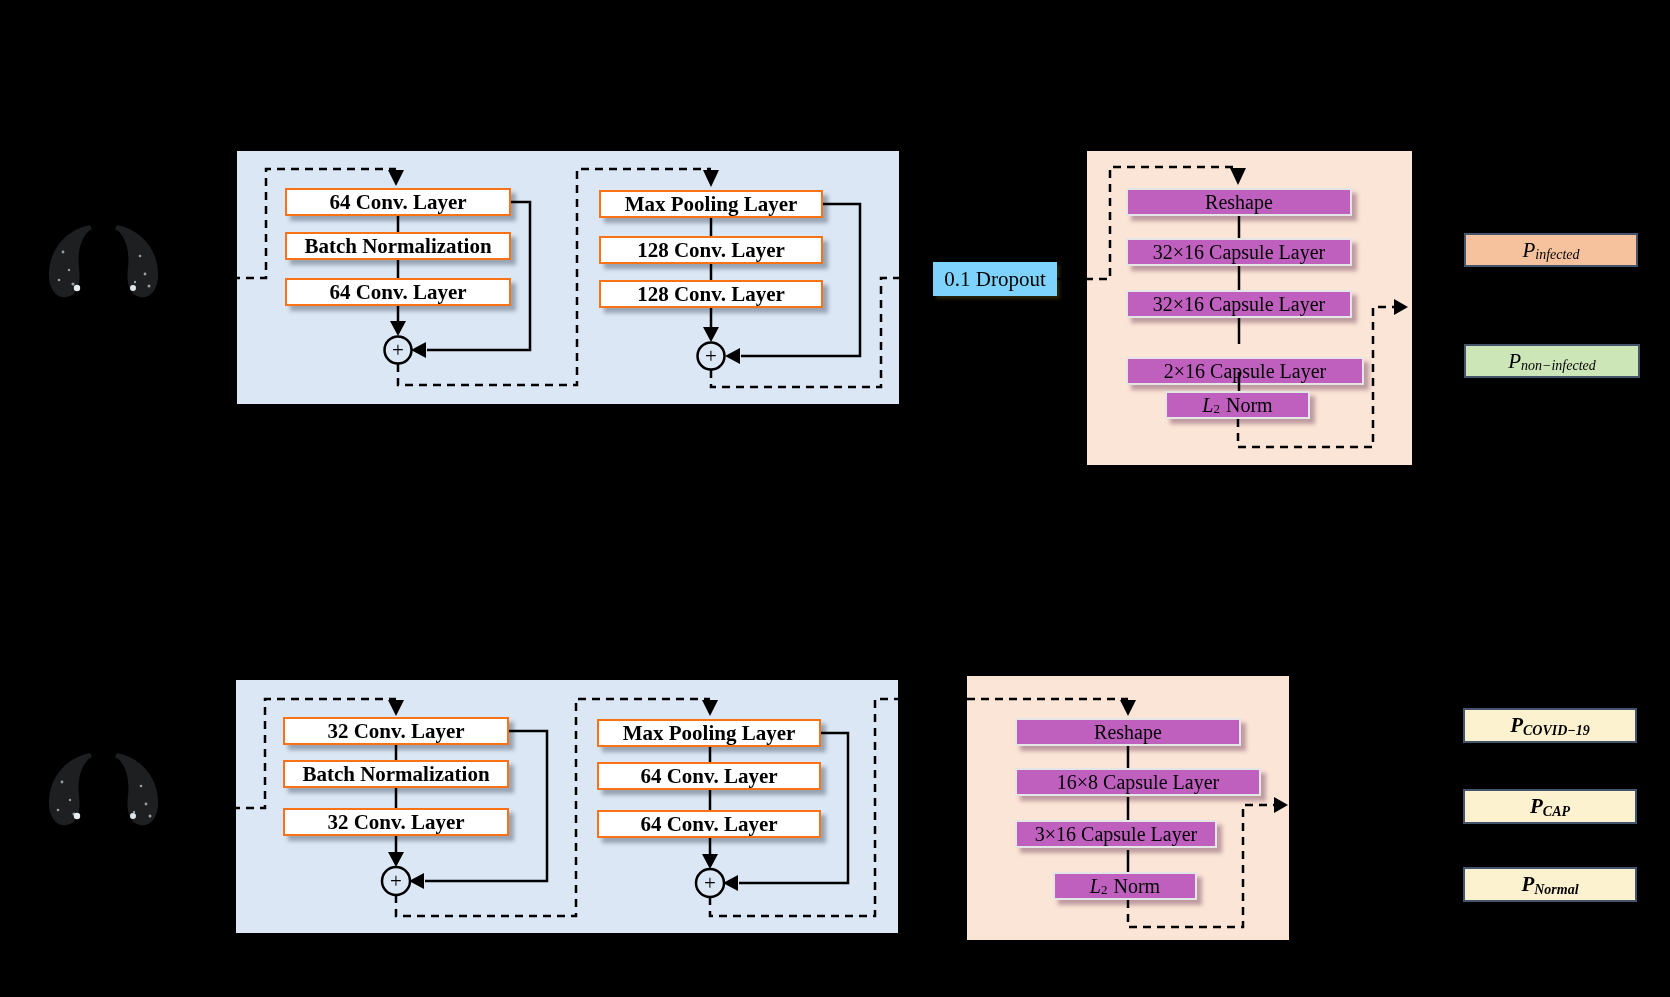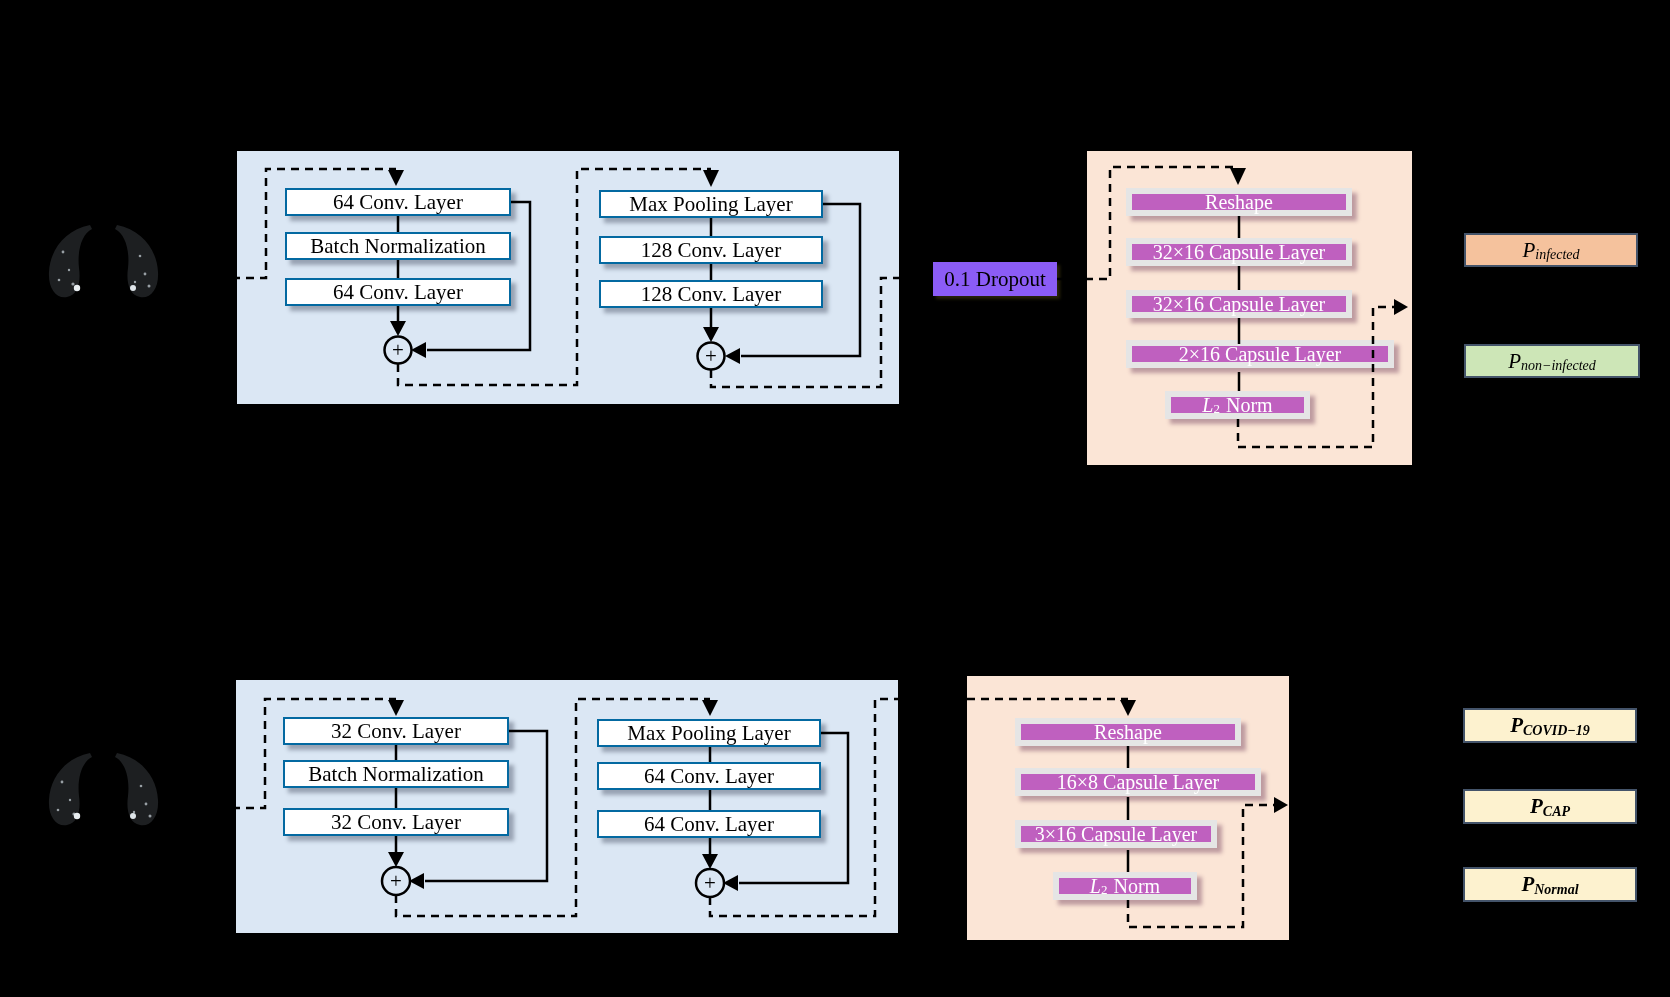--- a/index.html
+++ b/index.html
@@ -3,25 +3,25 @@
 <meta charset="utf-8">
 <style>
   html,body{margin:0;padding:0;background:#000;}
   #canvas{position:relative;width:1670px;height:997px;background:#000;overflow:hidden;
           font-family:"Liberation Serif",serif;}
   .panel{position:absolute;}
   .panel.blue{background:#dbe7f4;}
   .panel.peach{background:#fbe5d6;}
   .node{position:absolute;box-sizing:border-box;display:flex;align-items:center;justify-content:center;
         white-space:nowrap;line-height:1;}
-  .wbox{background:#ffffff;border:2px solid #0369a1;color:#000;font-size:21px;
-        box-shadow:5px 5px 4px rgba(70,80,100,.45);}
-  .pbox{background:#bf60bf;border:6px solid #e5e5e5;color:#ffffff;font-size:20px;
+  .wbox{background:#ffffff;border:2px solid #f97316;color:#000;font-size:21px;
+        box-shadow:5px 5px 4px rgba(70,80,100,.45);font-weight:bold;}
+  .pbox{background:#bf60bf;border:2px solid #e5e5e5;color:#000000;font-size:20px;
         box-shadow:5px 5px 4px rgba(100,45,80,.40);}
-  .dropoutbox{background:#8b5cf6;color:#000;font-size:21px;box-shadow:3px 3px 3px rgba(80,70,20,.5);}
+  .dropoutbox{background:#7dd3fc;color:#000;font-size:21px;box-shadow:3px 3px 3px rgba(80,70,20,.5);}
   .outbox{border:2px solid #44546a;color:#000;font-size:21px;font-style:italic;}
   .outbox.salmon{background:#f5c29d;}
   .outbox.green{background:#cde6b7;}
   .outbox.cream{background:#fdf2cf;font-weight:bold;}
   .outbox sub{font-size:14px;line-height:0;transform:translateY(5px);font-style:italic;}
   .l2 i{font-style:italic;}
   .l2 sub{font-size:13px;line-height:0;transform:translateY(4px);}
   .l2 .rest{margin-left:6px;}
   svg{position:absolute;left:0;top:0;pointer-events:none;}
 </style>
@@ -41,21 +41,21 @@
 
   <div class="node wbox" style="left:599px;top:190px;width:224px;height:28px">Max Pooling Layer</div>
   <div class="node wbox" style="left:599px;top:236px;width:224px;height:28px">128 Conv. Layer</div>
   <div class="node wbox" style="left:599px;top:280px;width:224px;height:28px">128 Conv. Layer</div>
 
   <div class="node dropoutbox" style="left:933px;top:262px;width:124px;height:34px">0.1 Dropout</div>
 
   <div class="node pbox" style="left:1126px;top:188px;width:226px;height:28px">Reshape</div>
   <div class="node pbox" style="left:1126px;top:238px;width:226px;height:28px">32×16 Capsule Layer</div>
   <div class="node pbox" style="left:1126px;top:290px;width:226px;height:28px">32×16 Capsule Layer</div>
-  <div class="node pbox" style="left:1126px;top:340px;width:268px;height:28px">2×16 Capsule Layer</div>
+  <div class="node pbox" style="left:1126px;top:357px;width:238px;height:28px">2×16 Capsule Layer</div>
   <div class="node pbox l2" style="left:1165px;top:391px;width:145px;height:28px">
     <i>L</i>
       <sub>2</sub>
       <span class="rest">Norm</span>
   </div>
 
   <div class="node outbox salmon" style="left:1464px;top:233px;width:174px;height:34px">
     <span>P</span>
       <sub>infected</sub>
   </div>

